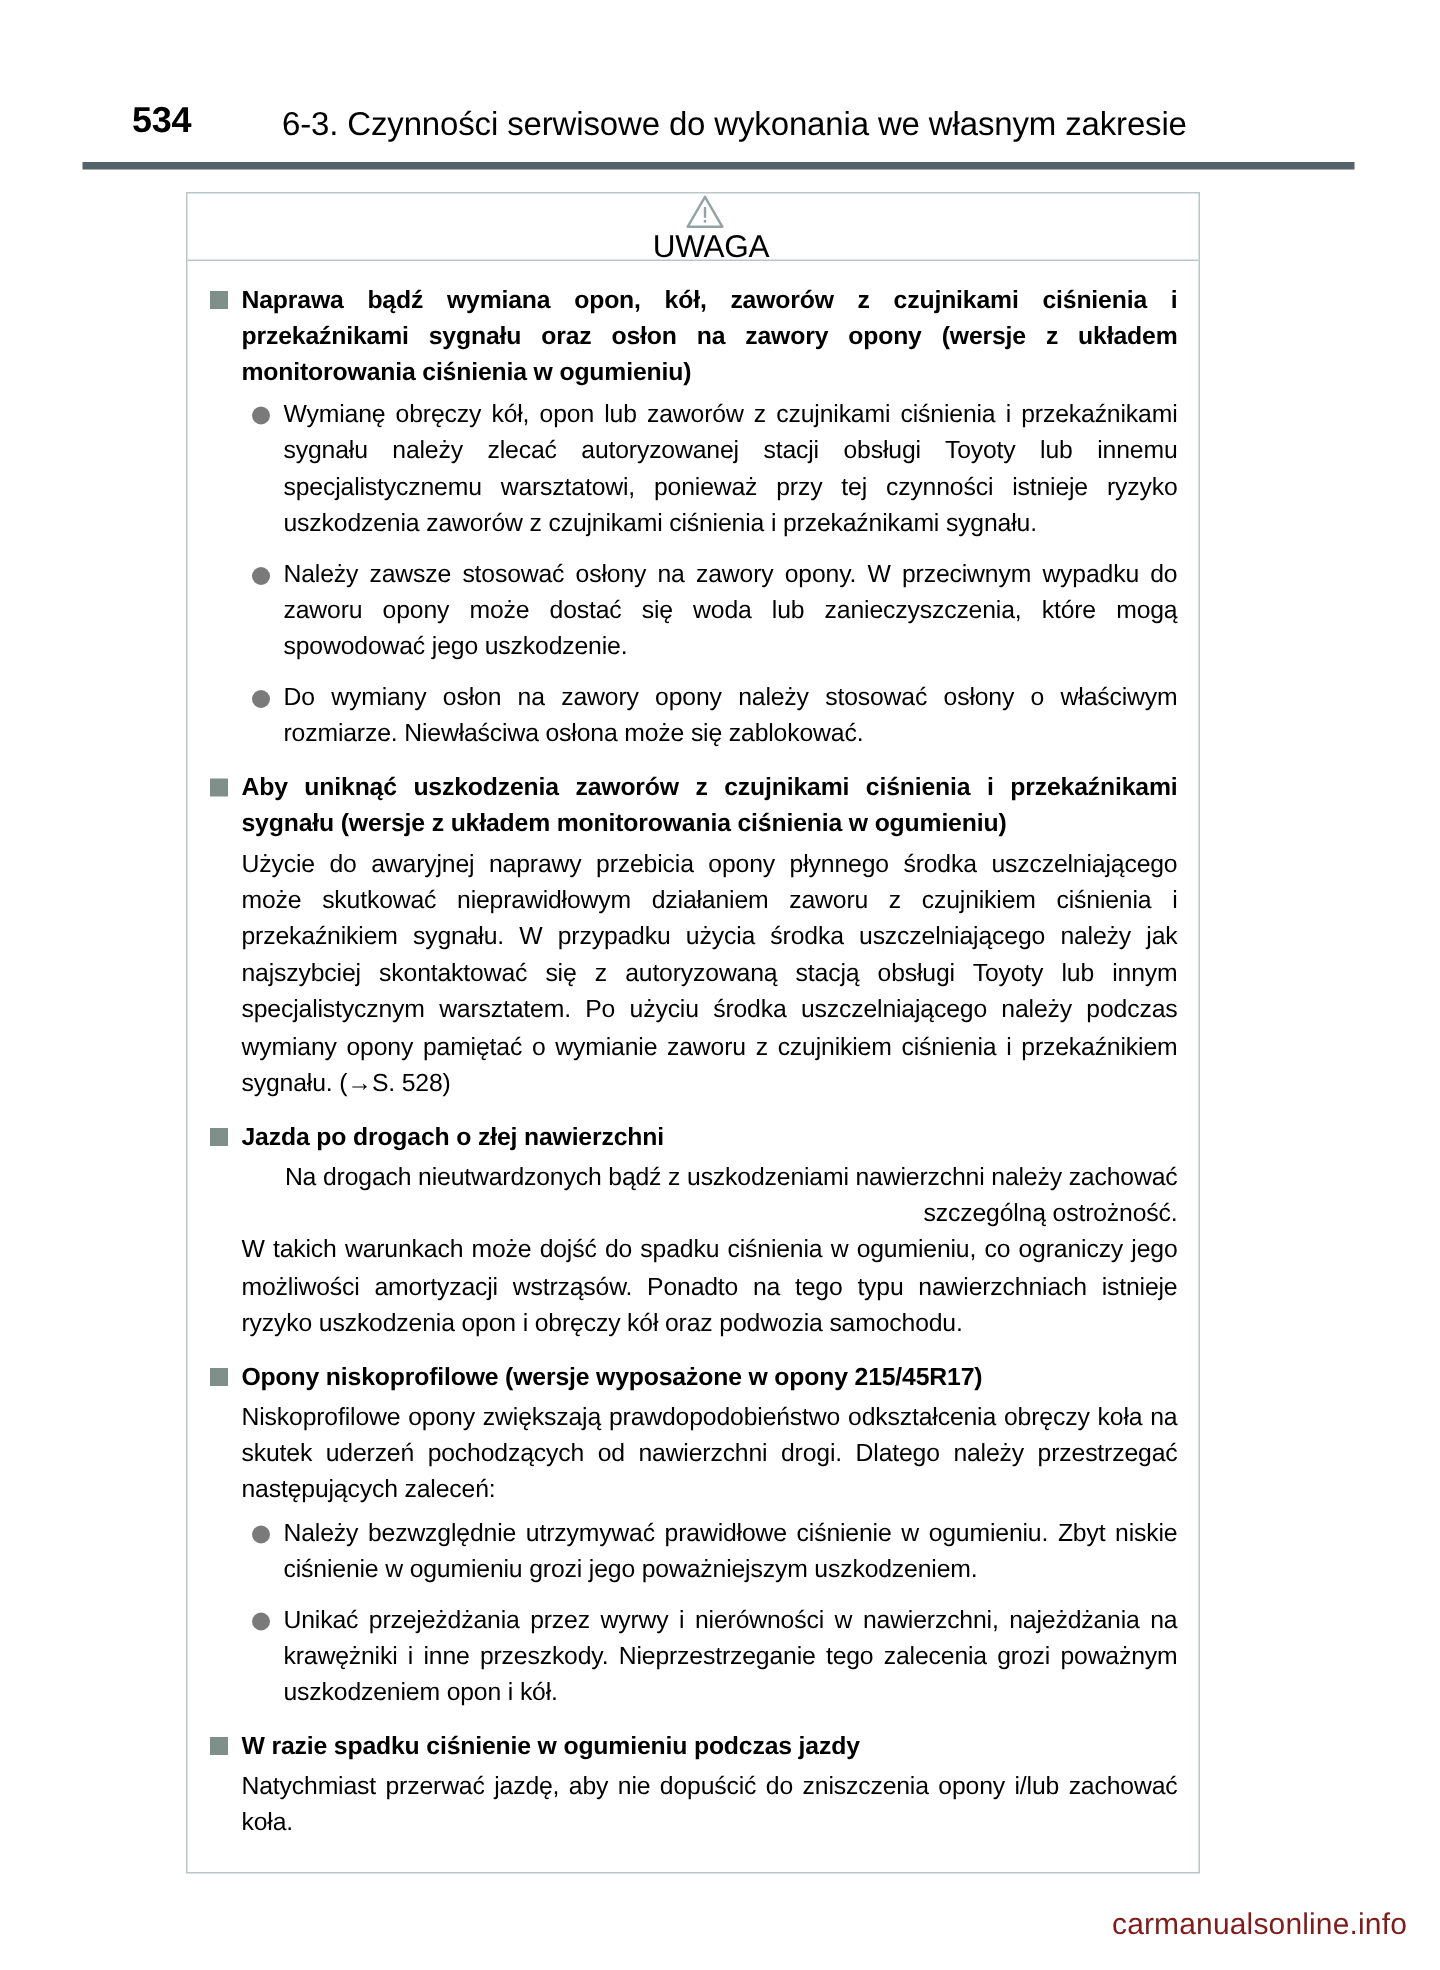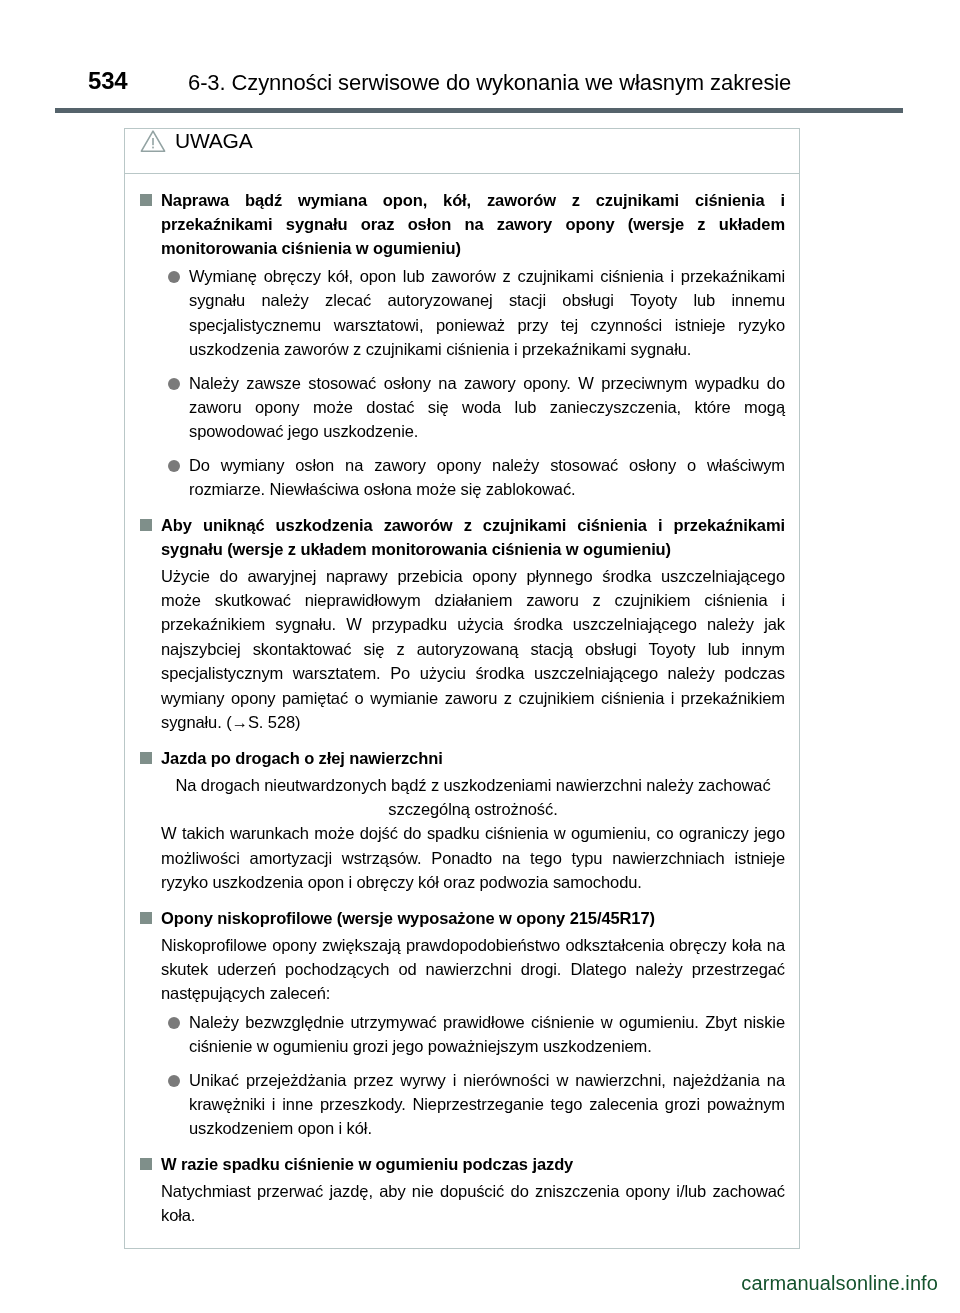--- a/index.html
+++ b/index.html
@@ -58,21 +58,23 @@
     top: 128px;
     width: 676px;
     border: 1px solid #b9c7c7;
     box-sizing: border-box;
     background: #ffffff;
   }
   .warning-head {
     height: 44px;
     border-bottom: 1px solid #b9c7c7;
     display: flex;
+    align-items: center;
     padding-left: 15px;
+    flex-direction: column;
   }
   .warn-triangle {
     width: 26px;
     height: 24px;
     flex: 0 0 auto;
     display: block;
   }
   .warning-title {
     font-size: 21px;
     line-height: 24px;
@@ -130,29 +132,29 @@
     height: 12px;
     border-radius: 50%;
     background: #7a7a7a;
   }
   .dot-text {
     font-size: 16.5px;
     line-height: 24.4px;
     text-align: justify;
     letter-spacing: -0.1px;
   }
-  .nojustify { text-align: center; }
+  .nojustify { text-align: right; }
 
   
   .watermark {
     position: absolute;
     right: 22px;
     bottom: 18px;
     font-size: 20px;
-    color: #14532d;
+    color: #7f1d1d;
     letter-spacing: 0.1px;
   }
 </style>
 </head>
 <body>
 
 <div class="page-header">
   <div class="page-number">534</div>
   <div class="chapter-title">6-3. Czynności serwisowe do wykonania we własnym zakresie</div>
 </div>

